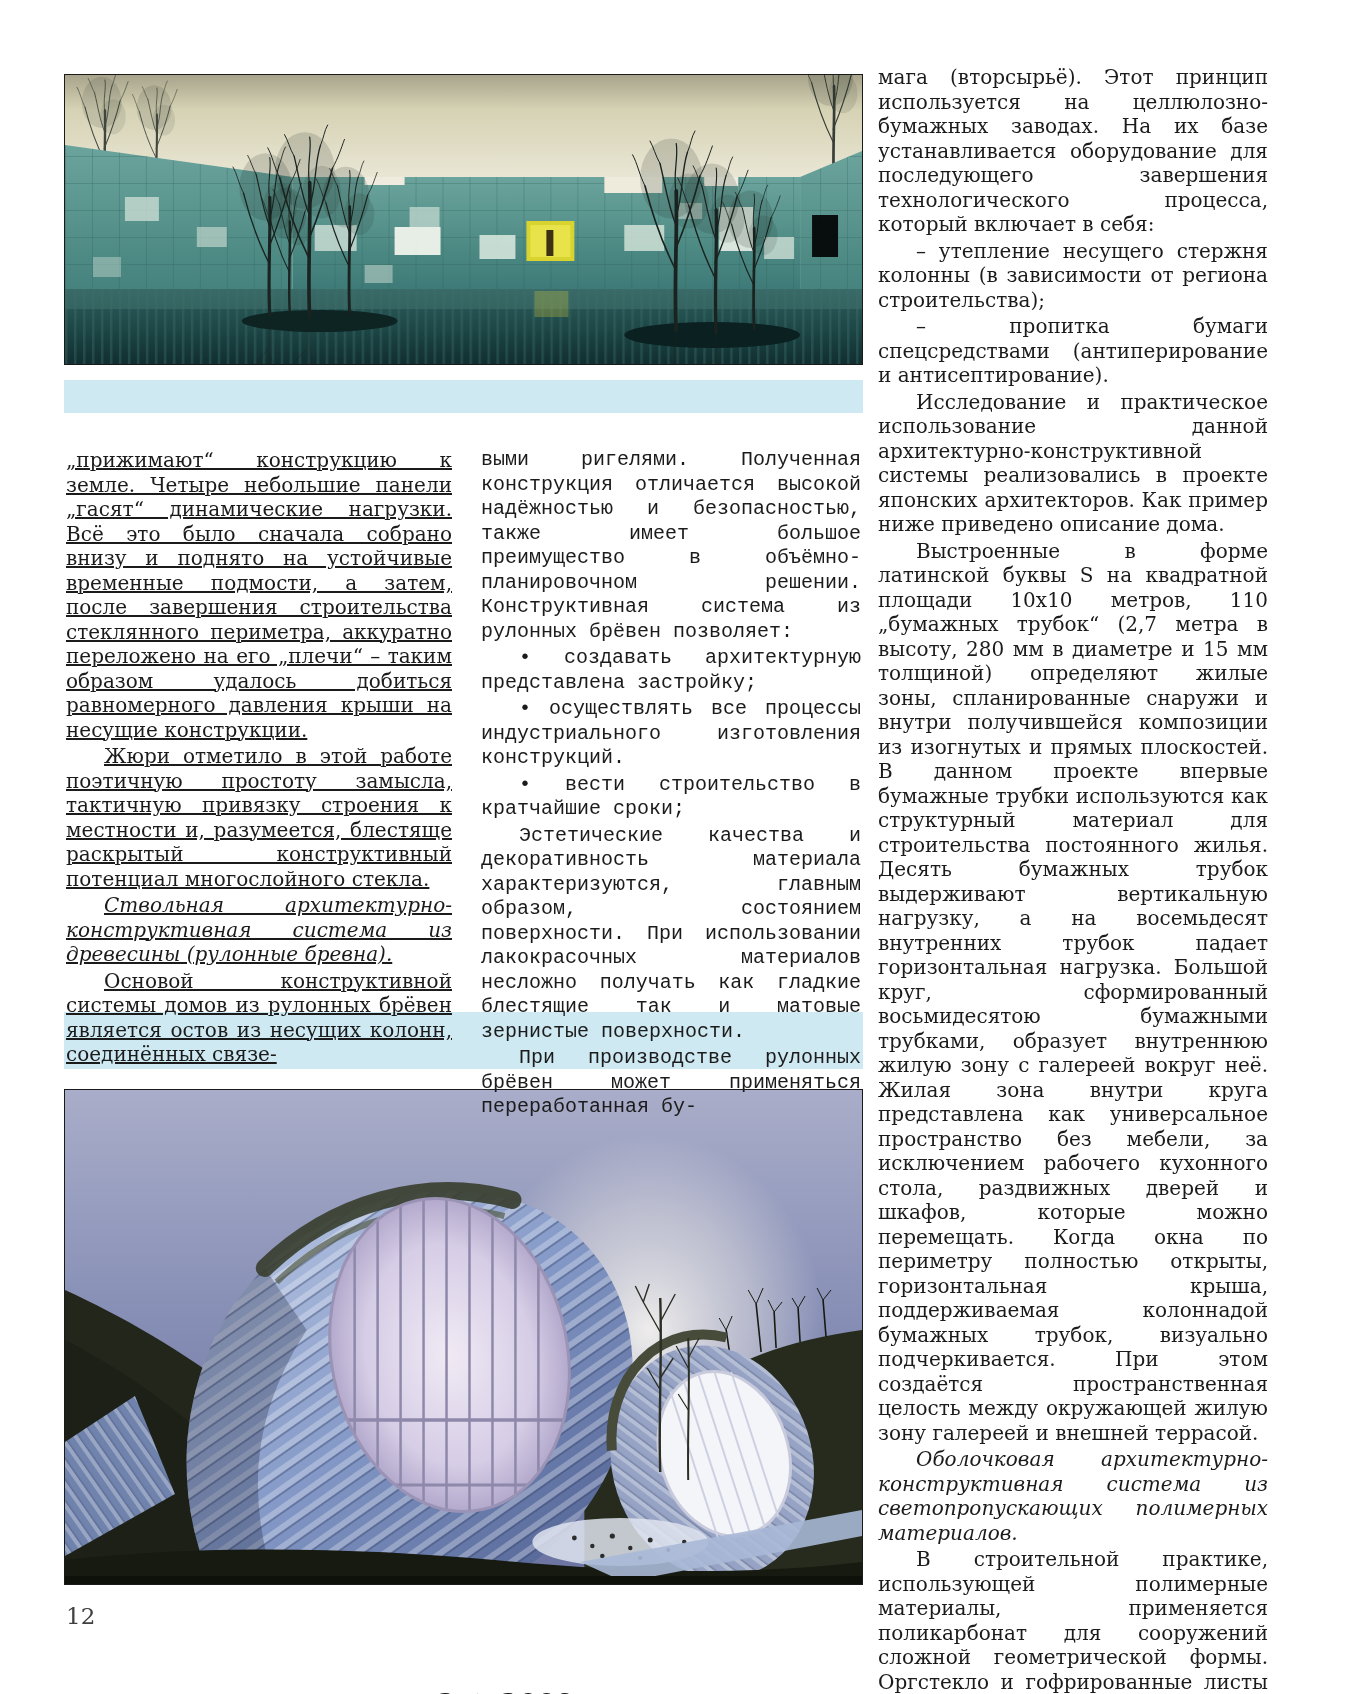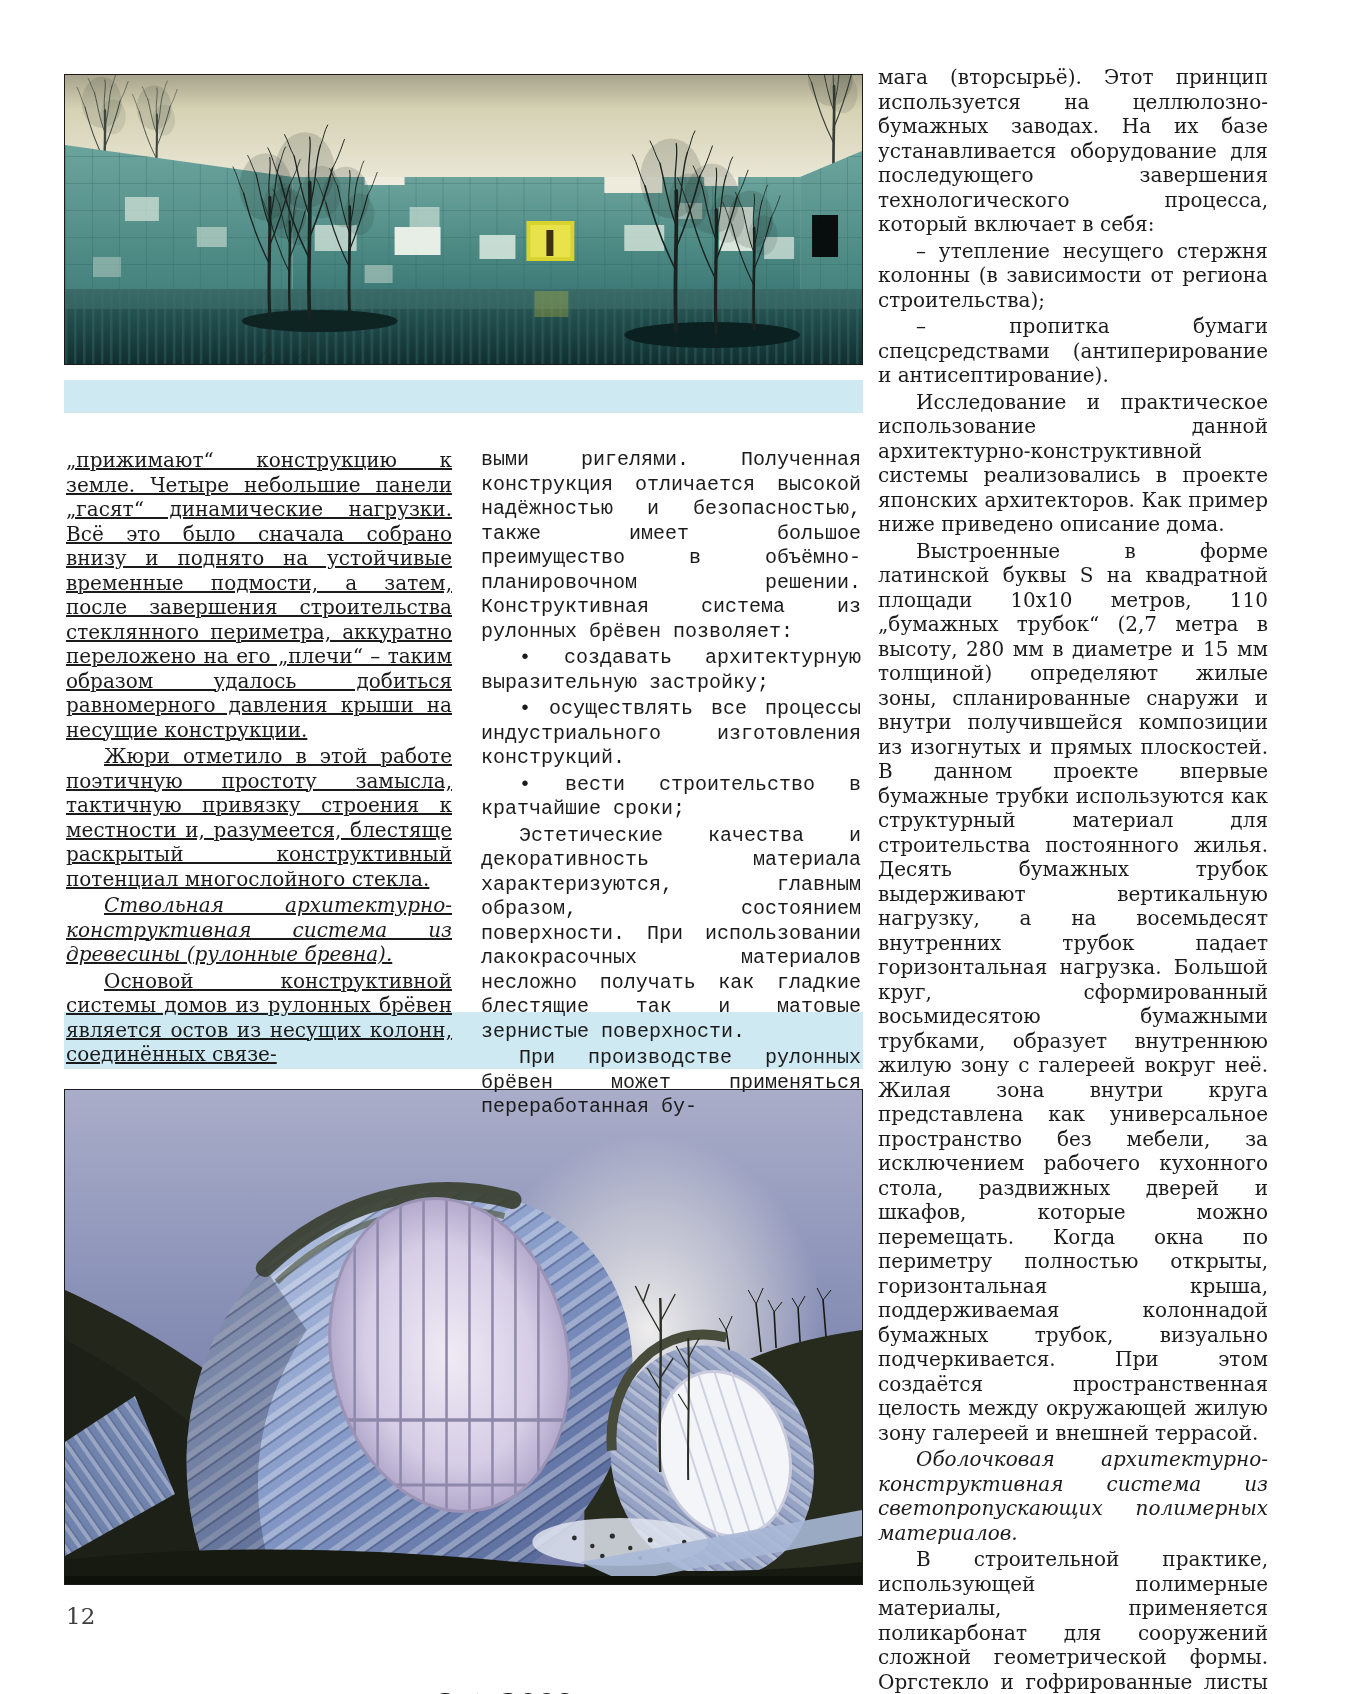--- a/index.html
+++ b/index.html
@@ -240,21 +240,21 @@
 
   <div class="col col-left">
     <p class="plain">„прижимают“ конструкцию к земле. Четыре небольшие панели „гасят“ динамические нагрузки. Всё это было сначала собрано внизу и поднято на устойчивые временные подмости, а затем, после завершения строительства стеклянного периметра, аккуратно переложено на его „плечи“ – таким образом удалось добиться равномерного давления крыши на несущие конструкции.</p>
     <p class="indent">Жюри отметило в этой работе поэтичную простоту замысла, тактичную привязку строения к местности и, разумеется, блестяще раскрытый конструктивный потенциал многослойного стекла.</p>
     <p class="indent ital">Ствольная архитектурно-конструктивная система из древесины (рулонные бревна).</p>
     <p class="indent">Основой конструктивной системы домов из рулонных брёвен является остов из несущих колонн, соединённых связе-</p>
   </div>
 
   <div class="col col-middle">
     <p class="plain">выми ригелями. Полученная конструкция отличается высокой надёжностью и безопасностью, также имеет большое преимущество в объёмно-планировочном решении. Конструктивная система из рулонных брёвен позволяет:</p>
-    <p class="indent">• создавать архитектурную выразительную застройку;</p>
+    <p class="indent">• создавать архитектурную представлена застройку;</p>
     <p class="indent">• осуществлять все процессы индустриального изготовления конструкций.</p>
     <p class="indent">• вести строительство в кратчайшие сроки;</p>
     <p class="indent">Эстетические качества и декоративность материала характеризуются, главным образом, состоянием поверхности. При использовании лакокрасочных материалов несложно получать как гладкие блестящие так и матовые зернистые поверхности.</p>
     <p class="indent">При производстве рулонных брёвен может применяться переработанная бу-</p>
   </div>
 
   <div class="col col-right">
     <p class="plain">мага (вторсырьё). Этот принцип используется на целлюлозно-бумажных заводах. На их базе устанавливается оборудование для последующего завершения технологического процесса, который включает в себя:</p>
     <p class="indent">– утепление несущего стержня колонны (в зависимости от региона строительства);</p>
     <p class="indent">– пропитка бумаги спецсредствами (антиперирование и антисептирование).</p>

